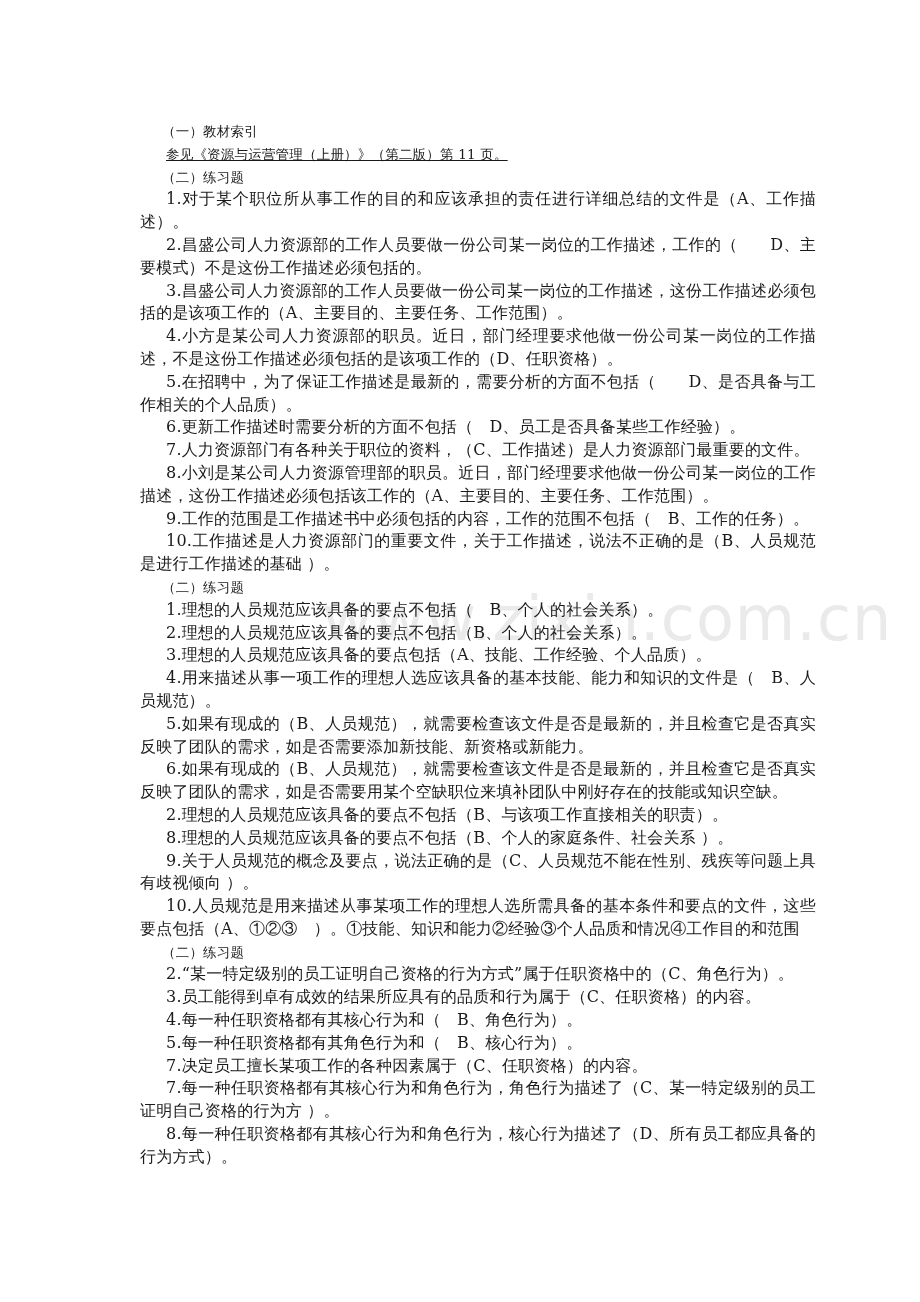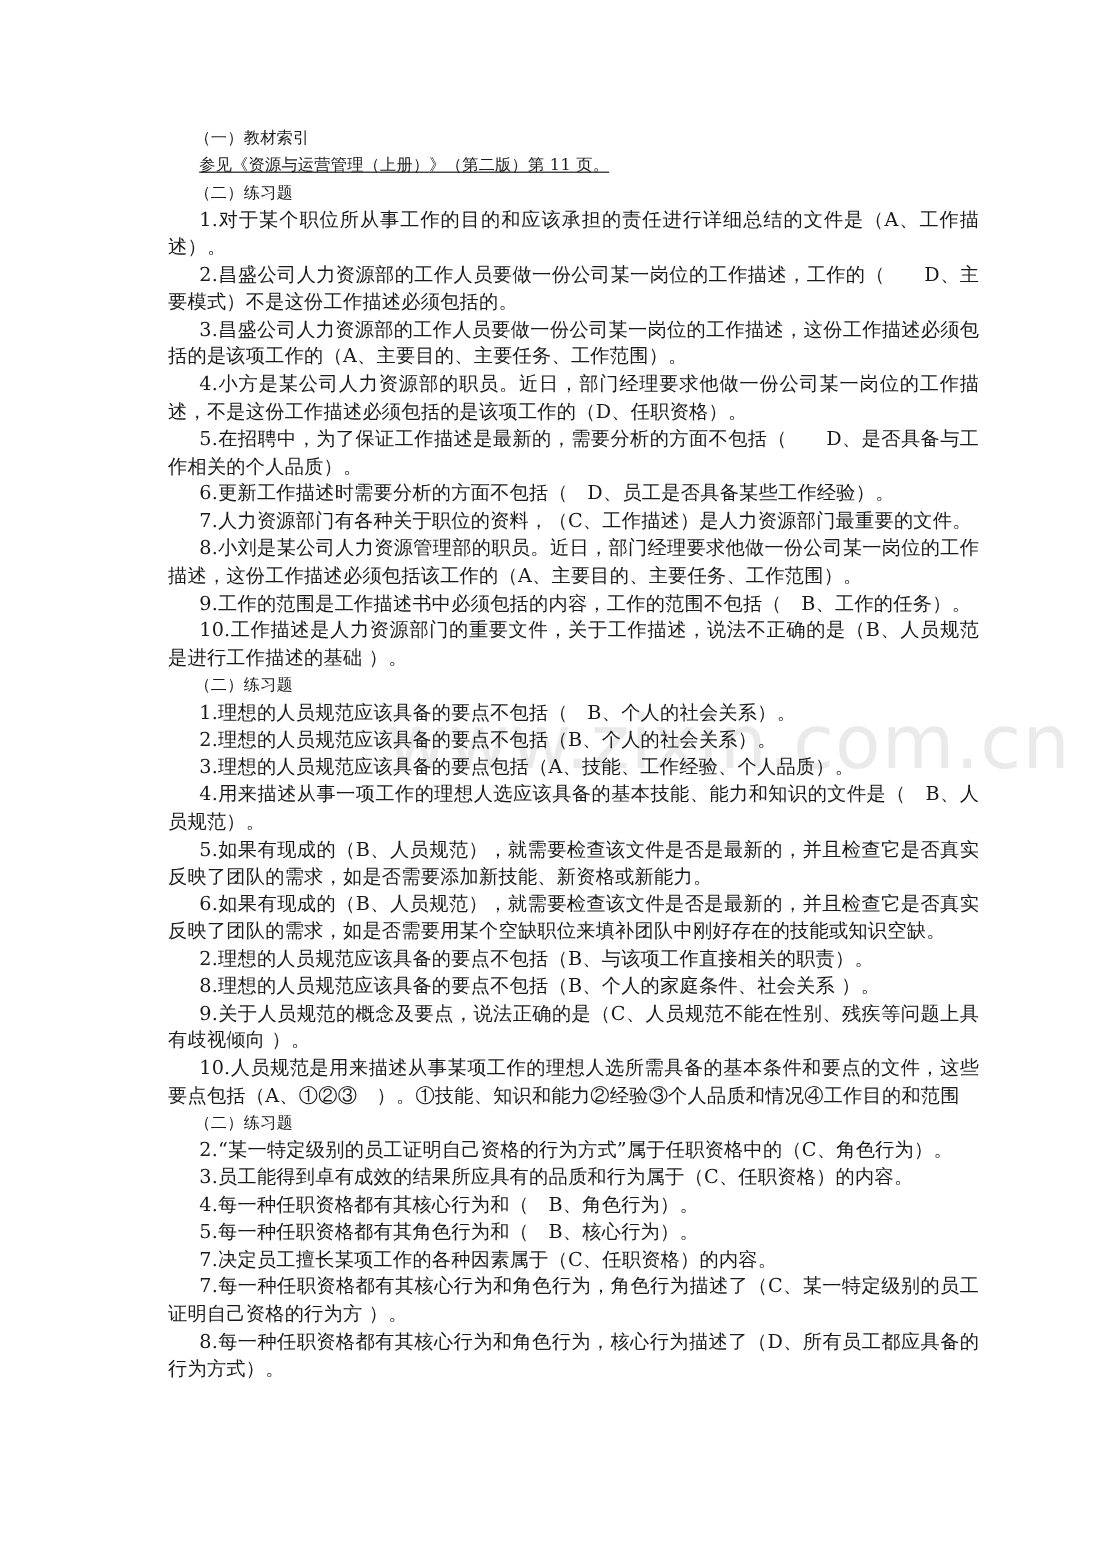--- a/index.html
+++ b/index.html
@@ -11,21 +11,21 @@
       width: 920px;
       height: 1302px;
       position: relative;
       overflow: hidden;
       font-family: "DejaVu Serif", "Liberation Serif", serif;
       color: #1a1a1a;
     }
     .page {
       position: absolute;
       left: 140px;
-      top: 104px;
+      top: 120px;
       width: 676px;
     }
     .para {
       font-size: 16px;
       line-height: 22.8px;
       text-indent: 26px;
       text-align: justify;
       letter-spacing: 0.2px;
       word-break: break-all;
     }

